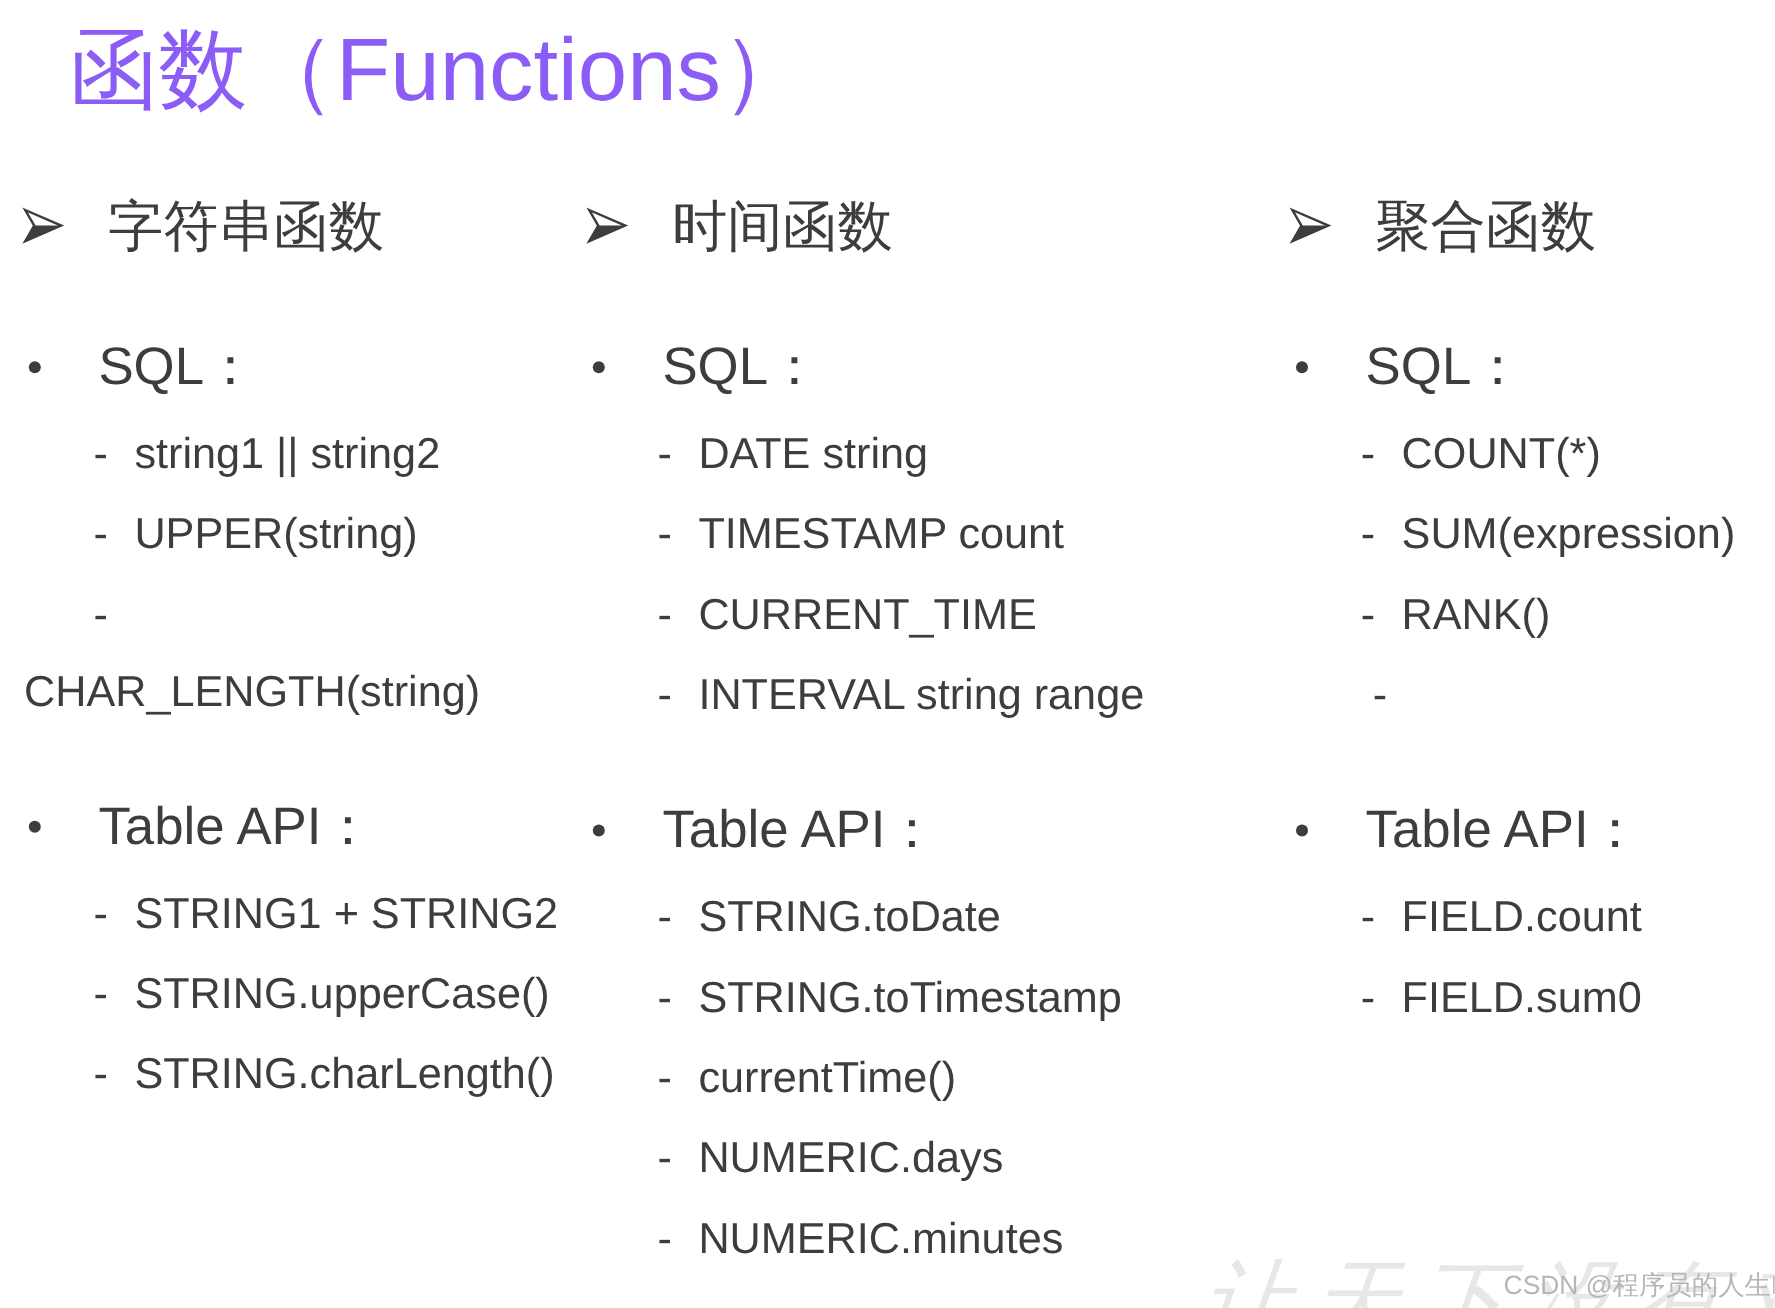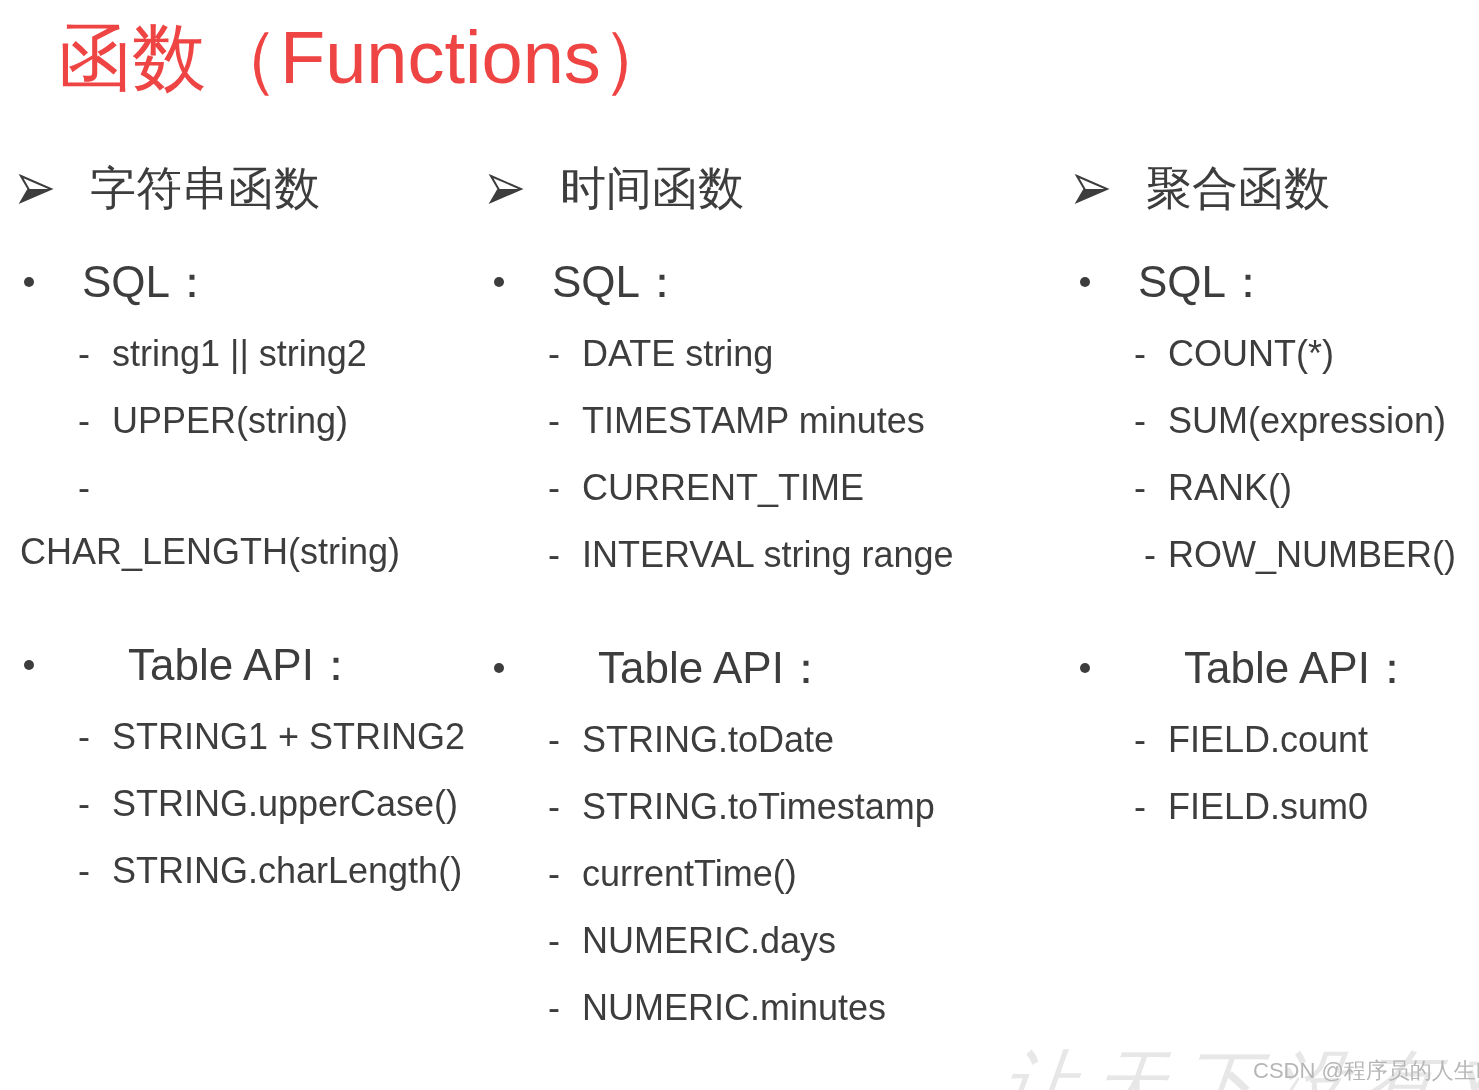--- a/index.html
+++ b/index.html
@@ -16,21 +16,21 @@
     font-family: "Liberation Sans", "DejaVu Sans", sans-serif;
     color: #3d3d3d;
   }
   .title {
     position: absolute;
     left: 58px;
     top: 6px;
     font-size: 74px;
     line-height: 104px;
     font-weight: 400;
-    color: #ef4444;
+    color: #8b5cf6;
     white-space: nowrap;
   }
   .column {
     position: absolute;
     top: 160px;
   }
   .col-1 { left: 18px;   width: 485px; }
   .col-2 { left: 488px;  width: 500px; }
   .col-3 { left: 1074px; width: 455px; }
 
@@ -49,23 +49,23 @@
   .col-header-text {
     margin-left: 36px;
     font-size: 46px;
     white-space: nowrap;
   }
 
   .bullet-row {
     display: flex;
     align-items: center;
     line-height: 52px;
-    margin-top: 40px;
-  }
-  .bullet-row.second { margin-top: 66px; gap: 46px; }
+    margin-top: 64px;
+  }
+  .bullet-row.second { margin-top: 66px; }
   .dot {
     width: 10px;
     height: 10px;
     border-radius: 50%;
     background: #3d3d3d;
     margin-left: 6px;
     flex: 0 0 10px;
   }
   .bullet-text {
     margin-left: 48px;
@@ -188,21 +188,21 @@
     <div class="bullet-row first">
       <span class="dot"></span>
       <span class="bullet-text">SQL：</span>
     </div>
     <div class="item">
       <span class="dash">-</span>
       <span>DATE string</span>
     </div>
     <div class="item">
       <span class="dash">-</span>
-      <span>TIMESTAMP minutes</span>
+      <span>TIMESTAMP count</span>
     </div>
     <div class="item">
       <span class="dash">-</span>
       <span>CURRENT_TIME</span>
     </div>
     <div class="item">
       <span class="dash">-</span>
       <span>INTERVAL string range</span>
     </div>
 
@@ -254,21 +254,20 @@
     <div class="item">
       <span class="dash">-</span>
       <span>SUM(expression)</span>
     </div>
     <div class="item">
       <span class="dash">-</span>
       <span>RANK()</span>
     </div>
     <div class="item indent-more">
       <span class="dash">-</span>
-      <span>ROW_NUMBER()</span>
     </div>
 
     <div class="bullet-row second">
       <span class="dot"></span>
       <span class="bullet-text">Table API：</span>
     </div>
     <div class="item">
       <span class="dash">-</span>
       <span>FIELD.count</span>
     </div>

